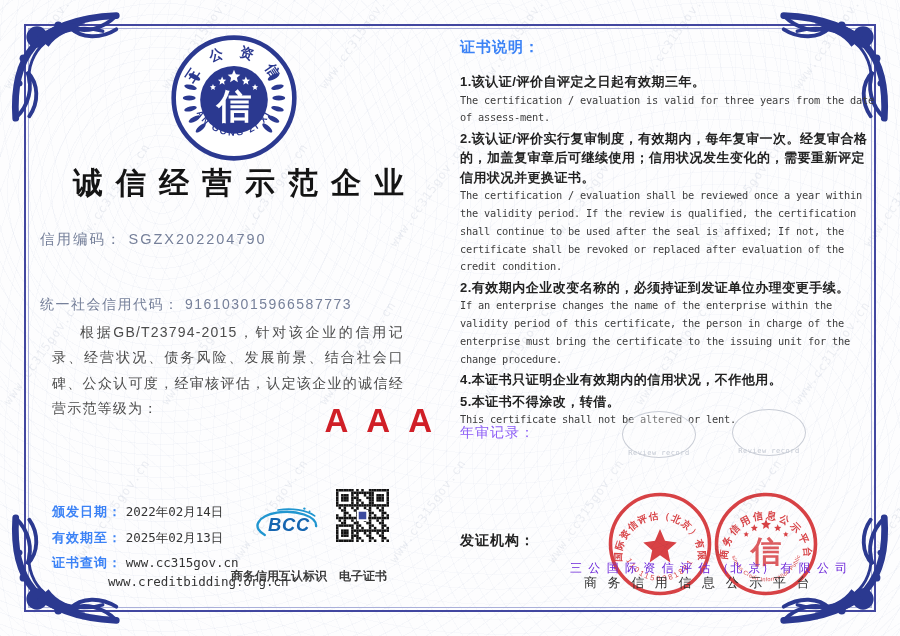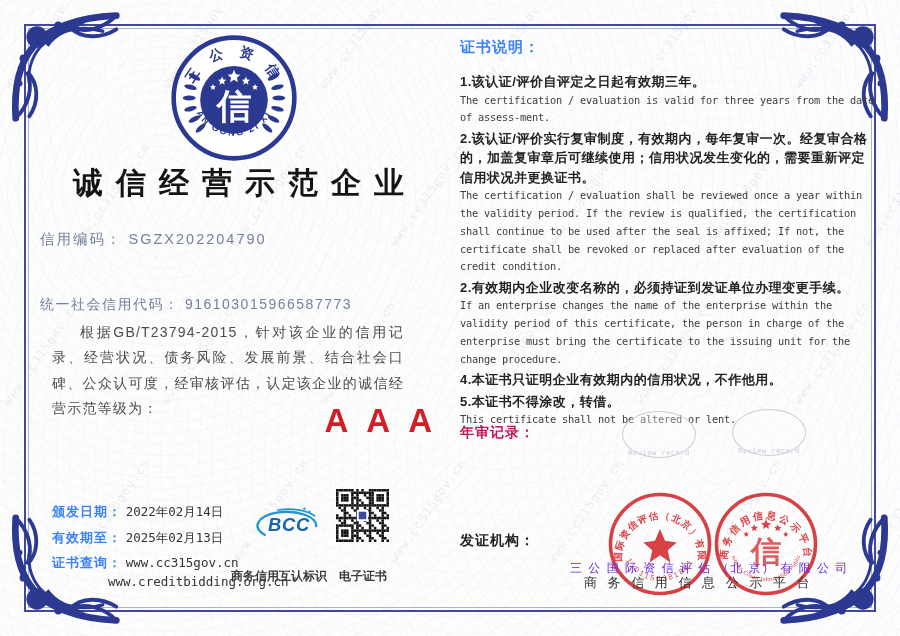--- a/index.html
+++ b/index.html
@@ -41,21 +41,21 @@
   .qr{left:336px;top:489px;width:53px;height:53px;}
   .caption{top:568px;font-size:12px;font-weight:700;color:#3a3a3a;text-align:center;}
   .cap-bcc{left:228px;width:102px;}
   .cap-qr{left:330px;width:66px;}
   
   .r-heading{left:460px;top:38px;font-size:15px;font-weight:700;letter-spacing:1px;color:#3b82f6;}
   .items{left:460px;top:70px;width:414px;}
   .items p{margin:0;}
   .items .cn{font-size:13px;font-weight:700;color:#222;line-height:1.5;letter-spacing:.5px;margin-top:2px;}
   .items .en{font-family:"DejaVu Sans Mono",monospace;font-size:10.3px;color:#3c3c3c;line-height:1.72;letter-spacing:-.2px;}
-  .annual-label{left:460px;top:424px;font-size:14px;font-weight:700;letter-spacing:1px;color:#be185d;}
+  .annual-label{left:460px;top:424px;font-size:14px;font-weight:400;letter-spacing:1px;color:#8b5cf6;}
   .review-oval{width:72px;height:45px;border:1.5px solid #c9cdd6;border-radius:50%;
     display:flex;align-items:flex-end;justify-content:center;background:rgba(255,255,255,.3);}
   .review-oval span{font:7px "DejaVu Sans Mono",monospace;color:#c4c9d3;letter-spacing:.5px;}
   .oval1{left:622px;top:411px}.oval2{left:732px;top:409px}
   .issuer-label{left:460px;top:532px;font-size:14px;font-weight:700;letter-spacing:1px;color:#222;z-index:6;font-family:Liberation Mono, monospace;}
   .issuer1{left:584px;top:526px;width:270px;font-size:13px;letter-spacing:3.5px;color:#333;z-index:6;margin-top:48px;}
   .issuer2{left:570px;top:560px;width:290px;font-size:12px;letter-spacing:1.5px;color:#6d28d9;z-index:6;}
   .seal{width:108px;height:108px;z-index:5;opacity:.88;mix-blend-mode:multiply;}
   .seal1{left:606px;top:490px}.seal2{left:712px;top:490px}
   svg text{font-family:"Liberation Sans",sans-serif;}

